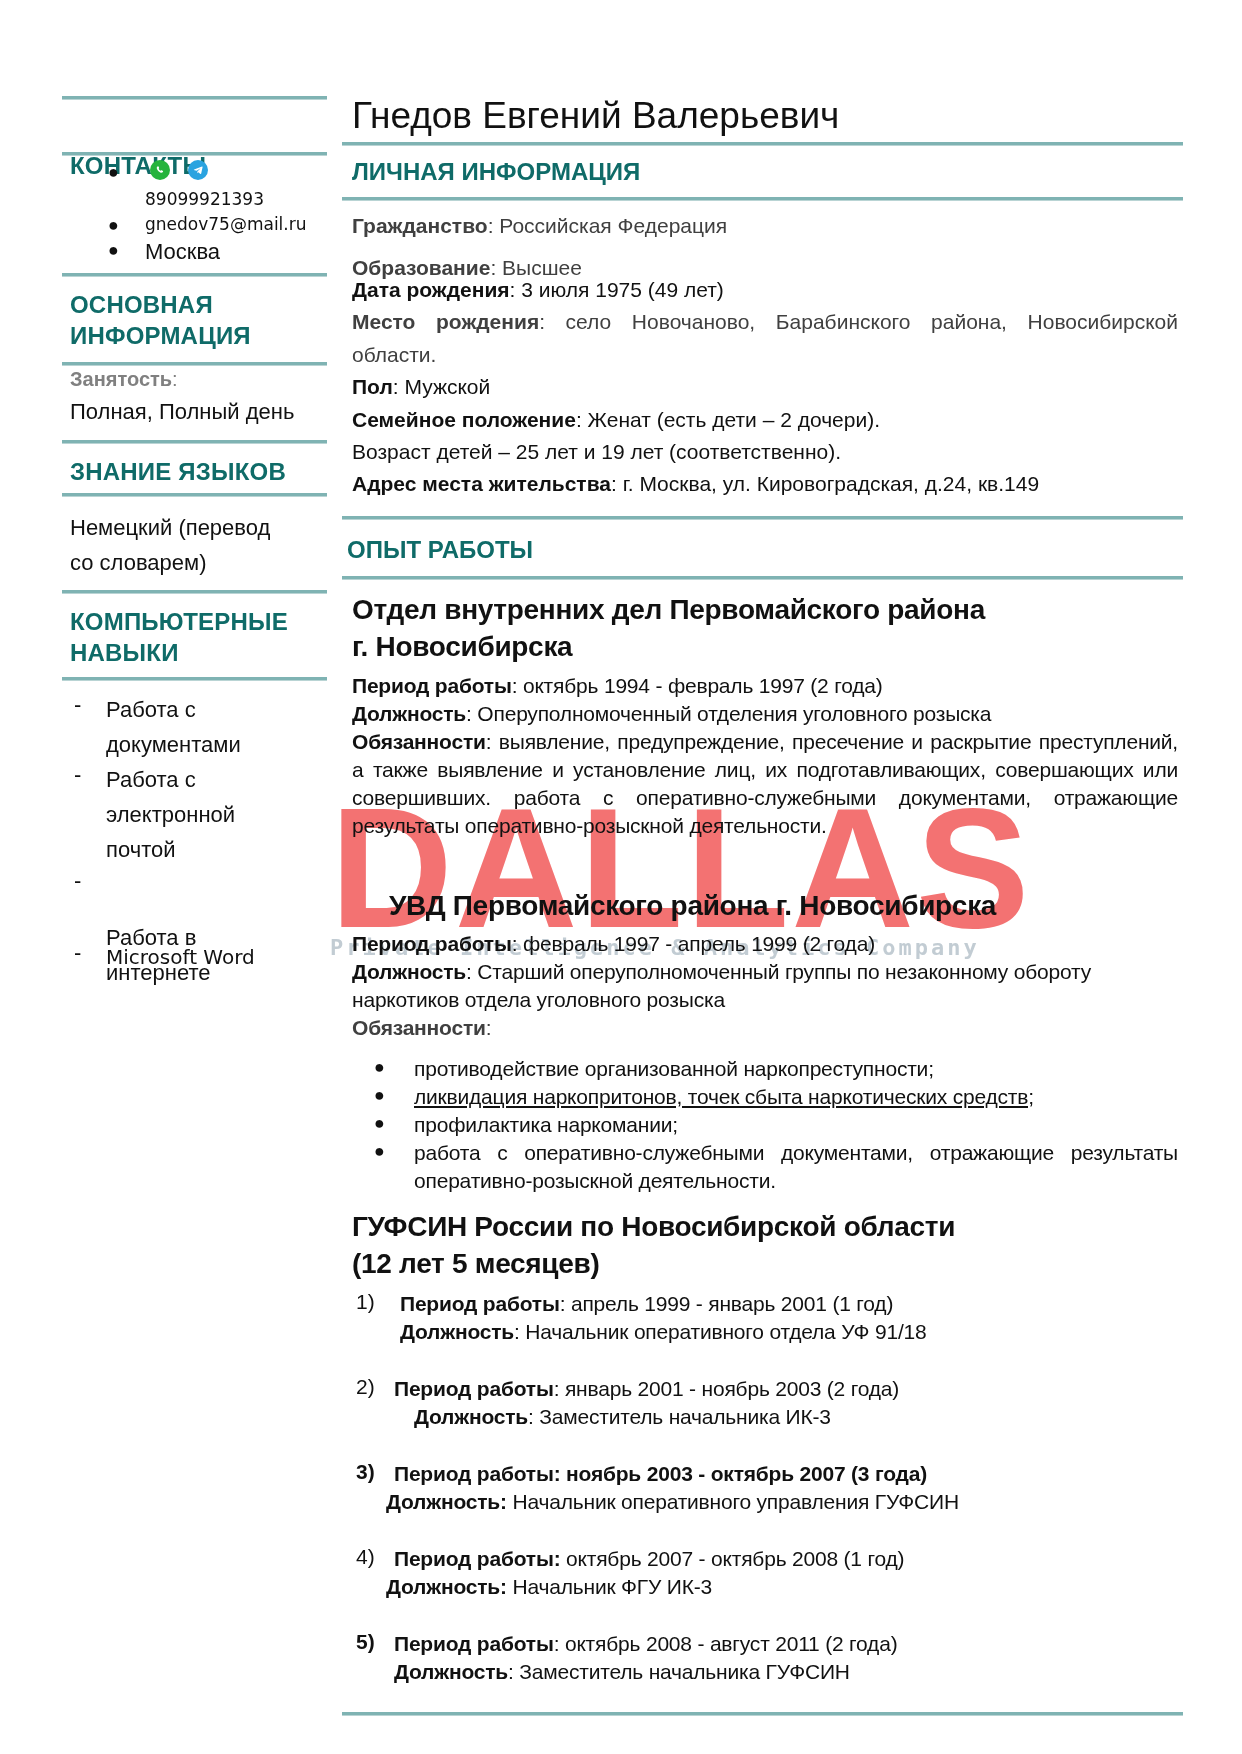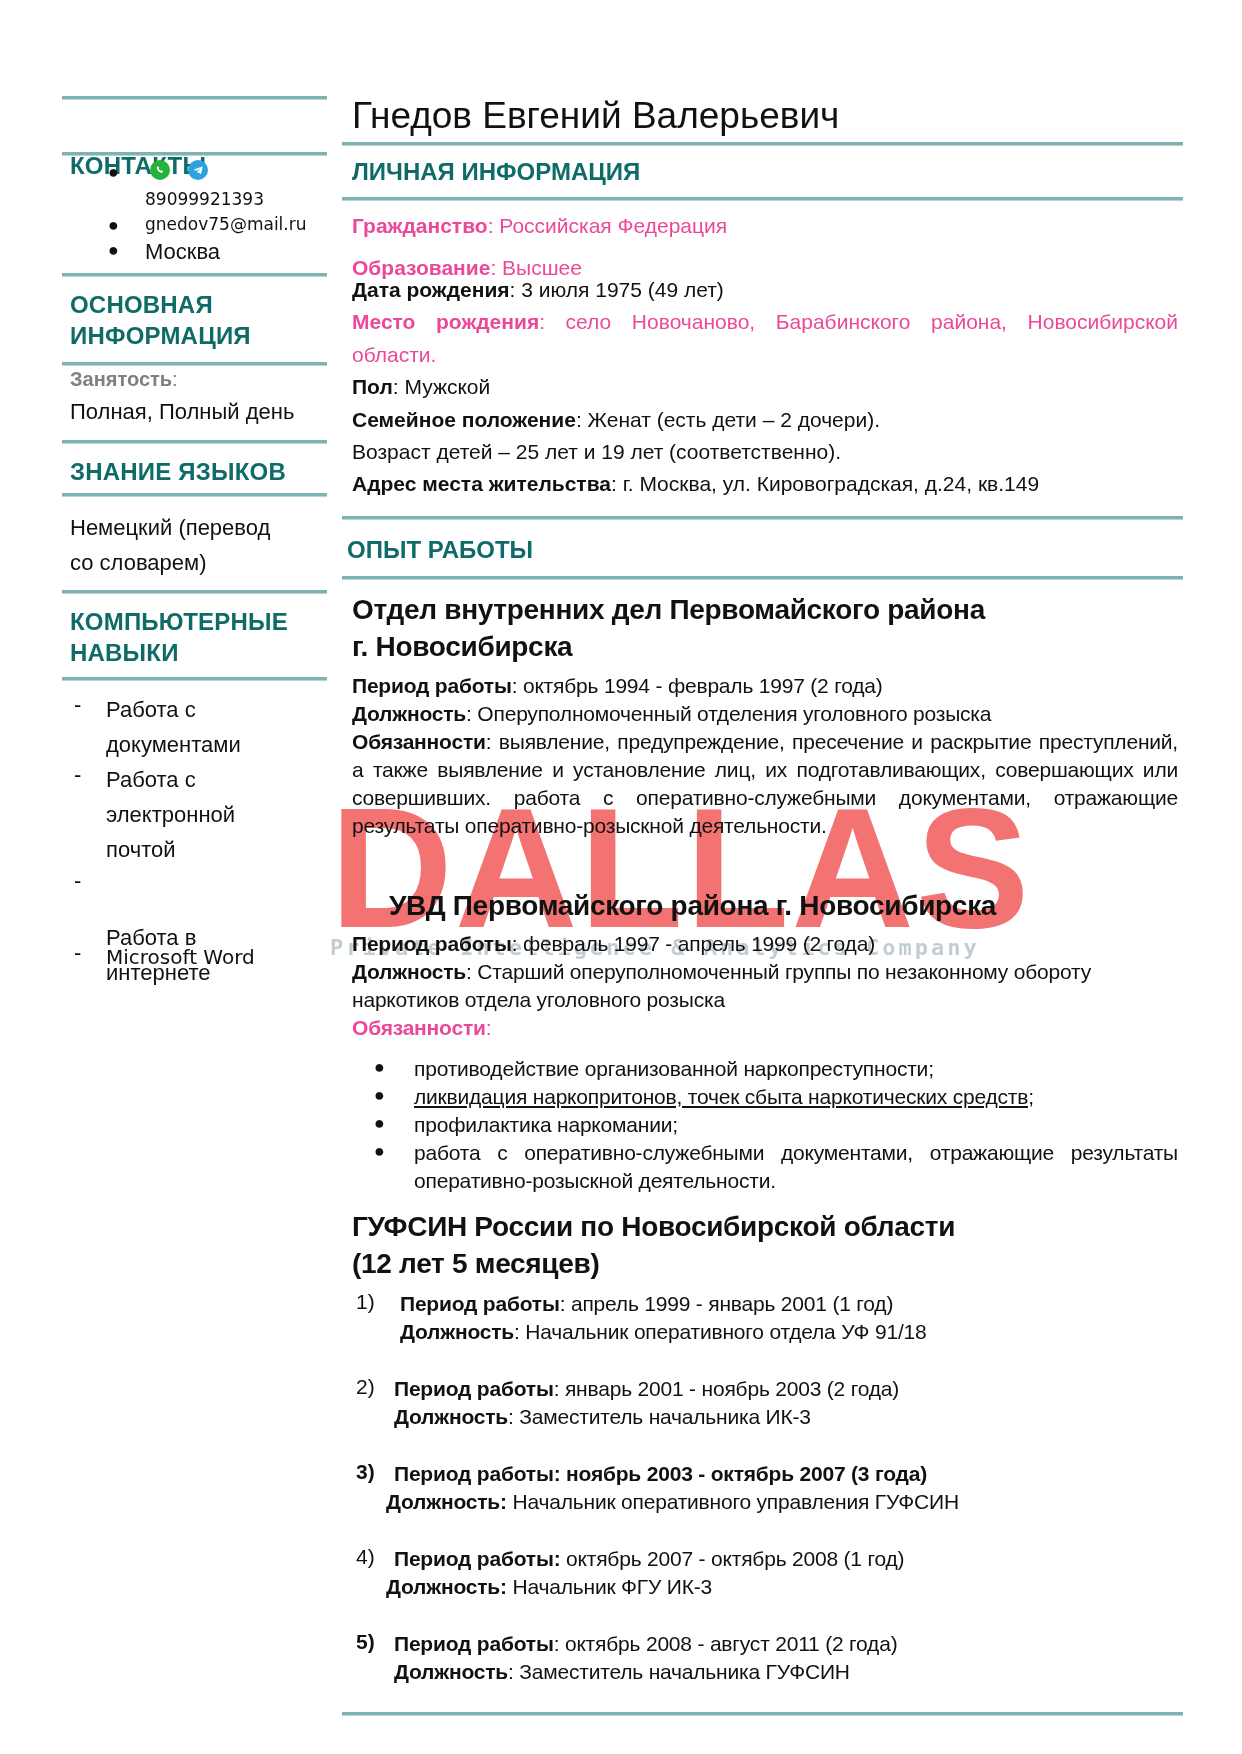--- a/index.html
+++ b/index.html
@@ -10,21 +10,21 @@
   .sb-h { position:absolute; left:70px; font-size:24px; line-height:31px; letter-spacing:0.2px; }
   .sb-text { position:absolute; left:70px; font-size:22px; color:#111; line-height:35px; }
   .bullet { position:absolute; font-size:18px; }
   .contact { position:absolute; font-family:"DejaVu Sans", sans-serif; font-size:17px; color:#111; }
   .skill-dash { position:absolute; left:74px; font-size:22px; }
   .skill { position:absolute; left:106px; font-size:22px; line-height:35px; width:200px; }
   
   .name { position:absolute; left:352px; top:95px; font-size:37px; color:#111; }
   .sec-h { position:absolute; font-size:24px; }
   .info { position:absolute; left:352px; font-size:21px; line-height:32.5px; width:826px; }
-  .grey { color:#ec4899; }
+  .grey { color:#404040; }
   .lbl { font-weight:bold; }
   .cond { font-family:"Liberation Sans Narrow","Liberation Sans", sans-serif; }
   .job-h { position:absolute; left:352px; font-size:28px; font-weight:bold; line-height:37px; letter-spacing:-0.3px; }
   .job-p { position:absolute; left:352px; width:826px; font-size:21px; line-height:28px; letter-spacing:-0.2px; }
   .just { text-align:justify; text-align-last:left; }
   .duty { position:absolute; left:414px; width:764px; font-size:21px; line-height:28px; letter-spacing:-0.2px; }
   .duty-dot { position:absolute; left:374px; font-size:18px; }
   .num { position:absolute; font-size:21px; }
   .wm { position:absolute; left:330px; top:770px; font-size:170px; font-weight:bold; color:#ef4444; opacity:0.75; letter-spacing:2px; z-index:0; pointer-events:none; }
   .wm-sub { position:absolute; left:330px; top:935px; font-family:"DejaVu Sans Mono", monospace; font-size:22px; font-weight:bold; color:#b8c4cc; opacity:0.85; letter-spacing:3px; z-index:0; }
@@ -156,21 +156,21 @@
 
     <div>
       <span class="num cond" style="left:356px;top:1290px;">1)</span>
       <div class="job-p cond" style="left:400px;top:1290px;width:760px;"><span class="lbl">Период работы</span>: <span>апрель 1999 - январь 2001 (1 год)</span></div>
       <div class="job-p cond" style="left:400px;top:1318px;width:760px;"><span class="lbl">Должность</span>: <span>Начальник оперативного отдела УФ 91/18</span></div>
     </div>
 
     <div>
       <span class="num cond" style="left:356px;top:1375px;">2)</span>
       <div class="job-p cond" style="left:394px;top:1375px;width:760px;"><span class="lbl">Период работы</span>: <span>январь 2001 - ноябрь 2003 (2 года)</span></div>
-      <div class="job-p cond" style="left:394px;top:1403px;width:760px;"><span class="lbl">Должность</span>: <span>Заместитель начальника ИК-3</span></div>
+      <div class="job-p cond" style="left:414px;top:1403px;width:760px;"><span class="lbl">Должность</span>: <span>Заместитель начальника ИК-3</span></div>
     </div>
 
     <div>
       <span class="num cond lbl" style="left:356px;top:1460px;">3)</span>
       <div class="job-p cond lbl" style="left:394px;top:1460px;width:760px;"><span>Период работы</span>: <span>ноябрь 2003 - октябрь 2007 (3 года)</span></div>
       <div class="job-p cond" style="left:386px;top:1488px;width:760px;"><span class="lbl">Должность</span><span class="lbl">:</span> <span>Начальник оперативного управления ГУФСИН</span></div>
     </div>
 
     <div>
       <span class="num cond" style="left:356px;top:1545px;">4)</span>

